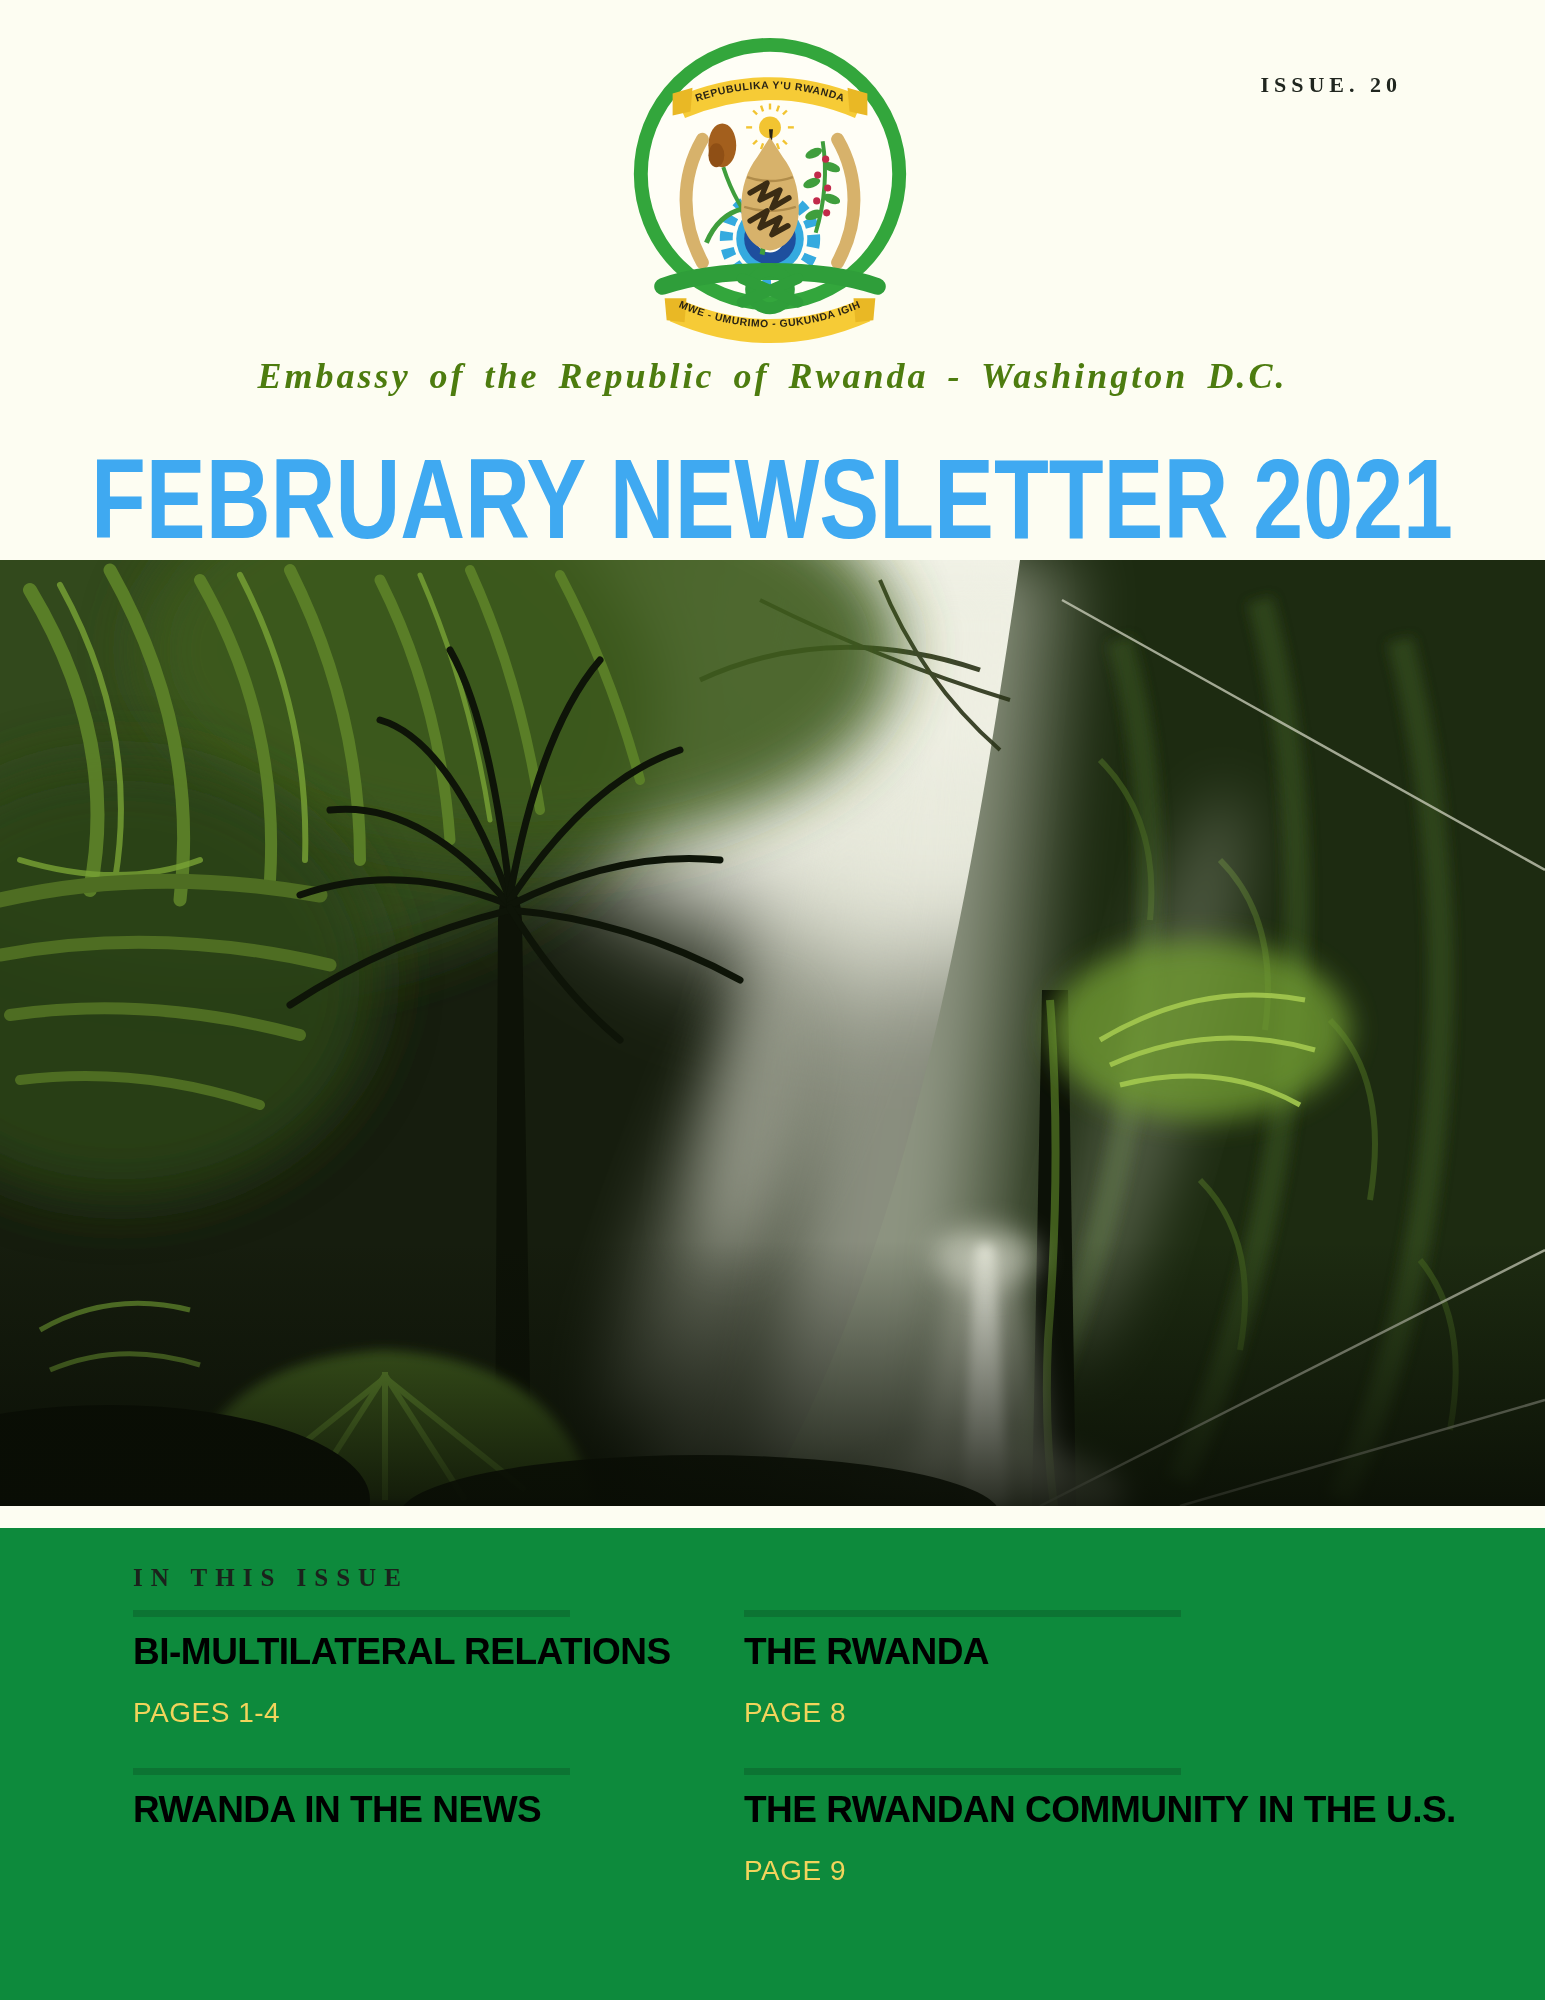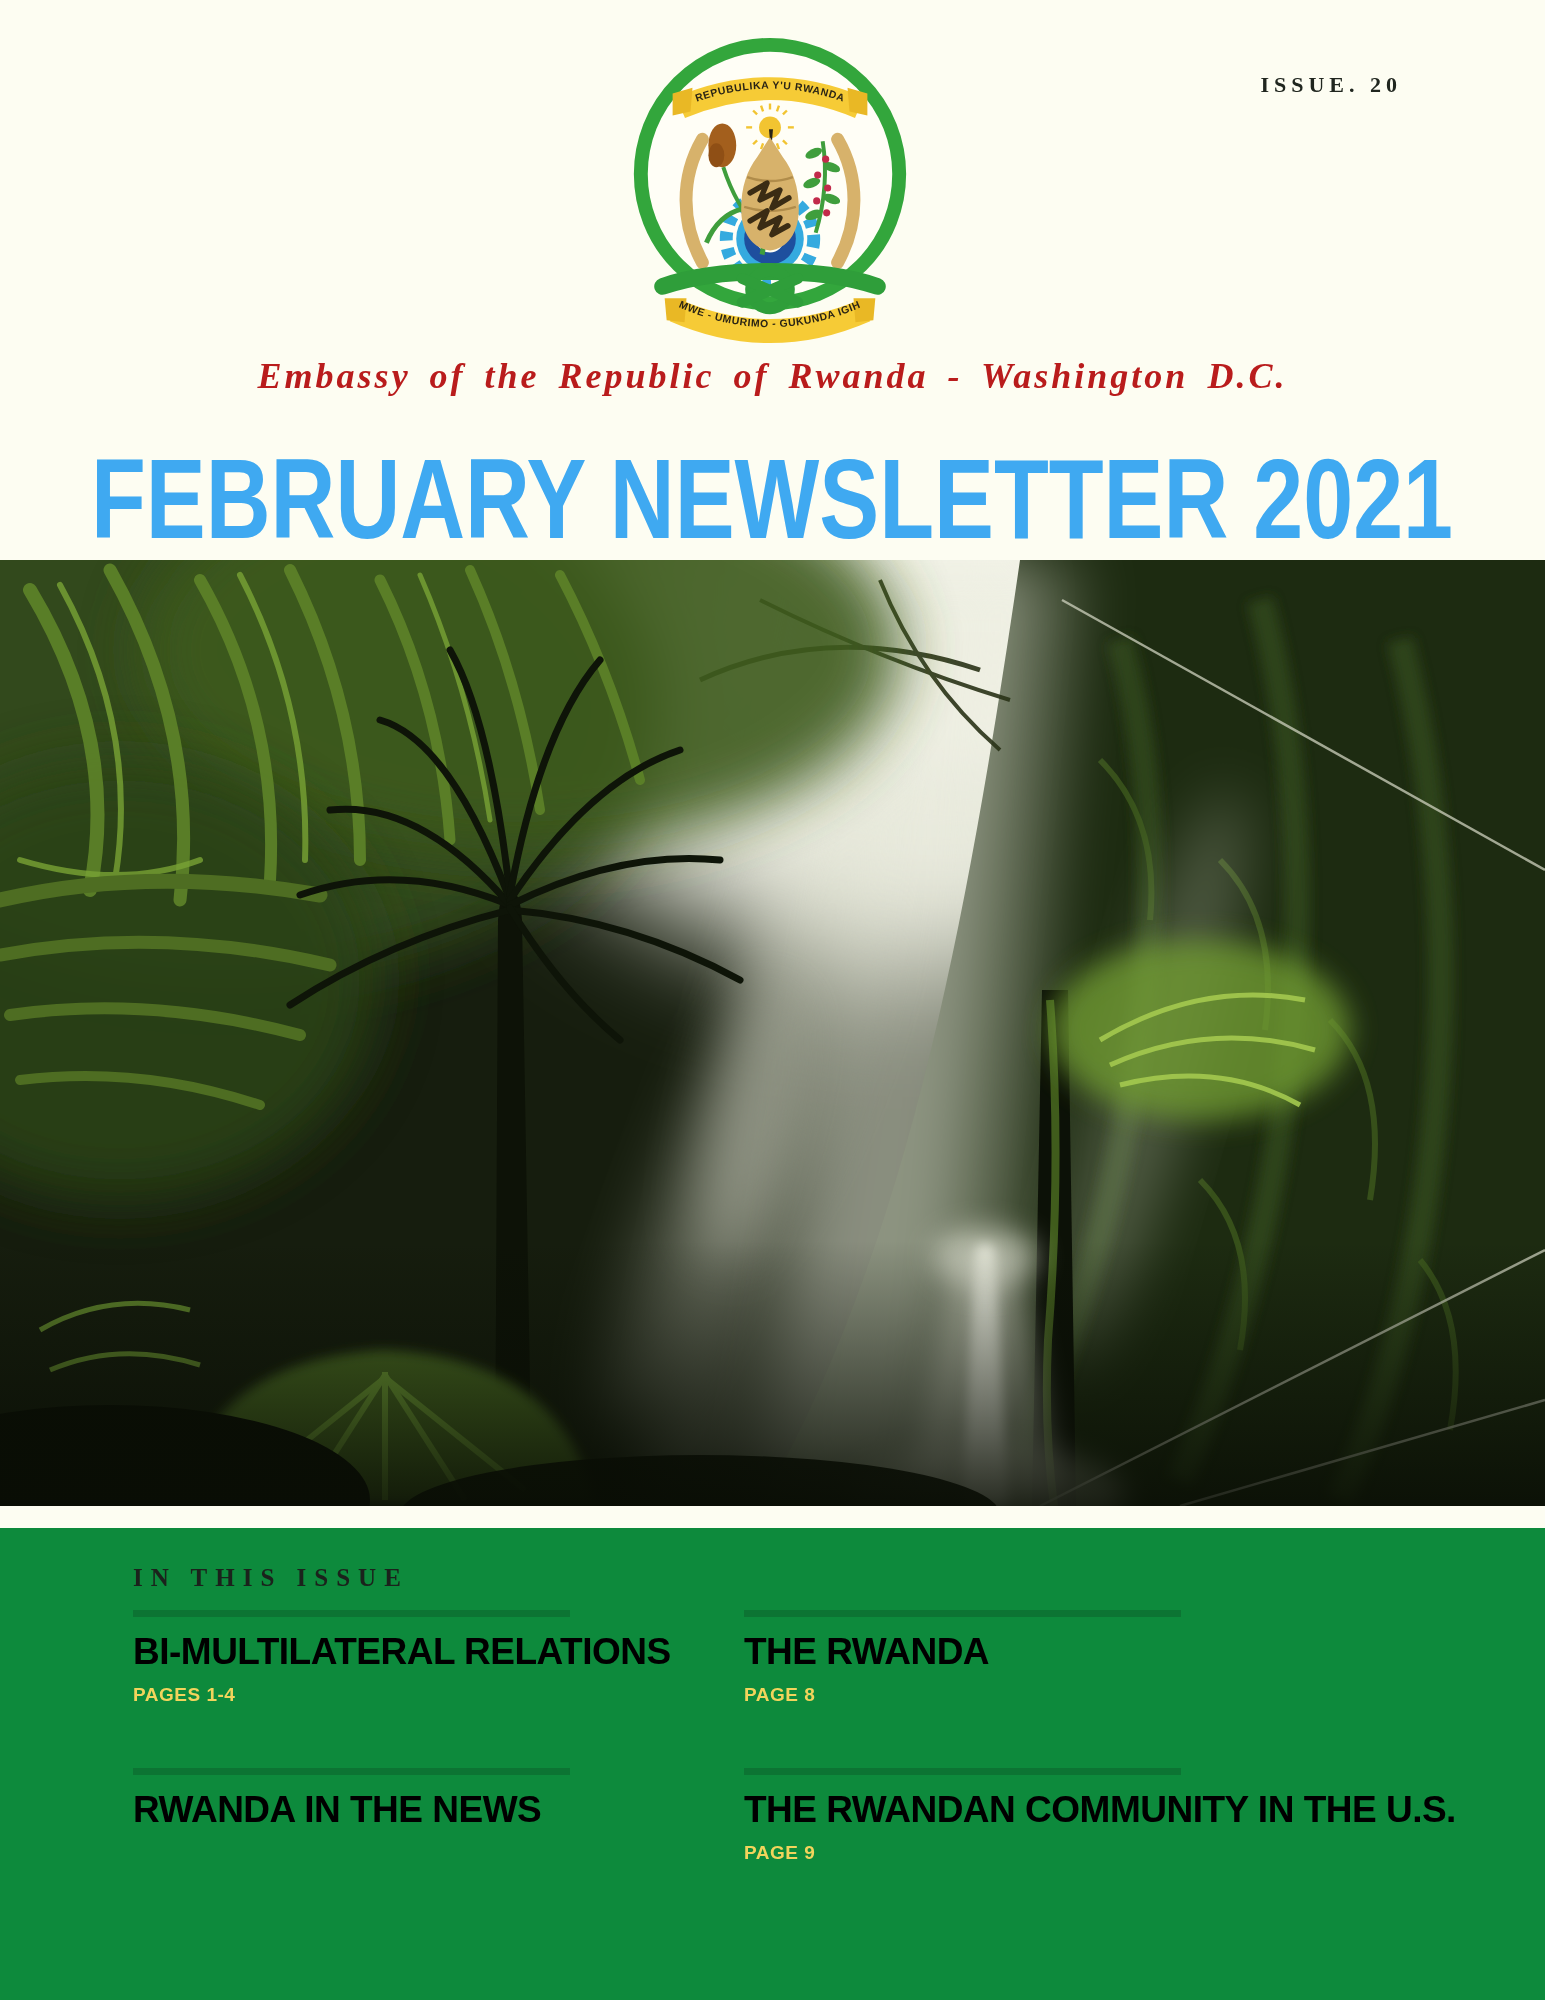--- a/index.html
+++ b/index.html
@@ -11,21 +11,21 @@
   
   .issue-label {
     position:absolute; top:72px; right:143px;
     font-family:"Liberation Serif", serif; font-weight:bold;
     font-size:22px; letter-spacing:5px; color:#20261F;
   }
   .logo { position:absolute; left:620px; top:28px; width:300px; height:318px; }
   .masthead {
     position:absolute; top:355px; left:0; width:100%; text-align:center;
     font-family:"Liberation Serif", serif; font-style:italic; font-weight:bold;
-    font-size:36px; letter-spacing:3px; word-spacing:7px; color:#b91c1c;
+    font-size:36px; letter-spacing:3px; word-spacing:7px; color:#4d7c0f;
   }
   .title-svg { position:absolute; top:440px; left:0; width:1545px; height:120px; }
   .title-svg text {
     font-family:"Liberation Sans", sans-serif; font-weight:bold;
     font-size:100px; fill:#3FA9F1;
   }
   
   .photo { position:absolute; top:560px; left:0; width:1545px; height:946px; display:block; }
   
   .footer {
@@ -42,21 +42,21 @@
   .col-right { left:744px; width:740px; }
   .toc-item { position:absolute; left:0; width:100%; }
   .toc-item.row-a { top:82px; }
   .toc-item.row-b { top:240px; }
   .divider { width:437px; height:7px; background:#0C7433; }
   .item-title {
     margin-top:14px; font-size:37px; font-weight:bold;
     letter-spacing:-0.5px; color:#000000; white-space:nowrap;
   }
   .item-pages {
-    margin-top:11px; font-size:19px; font-weight:bold;
+    margin-top:24px; font-size:28px; font-weight:normal;
     letter-spacing:0.5px; color:#F2D45C;
   }
   
   .coa-banner-text {
     font-family:"Liberation Sans", sans-serif; font-weight:bold;
     font-size:10.5px; fill:#2A2415; letter-spacing:0.6px;
   }
 </style>
 </head>
 <body>

